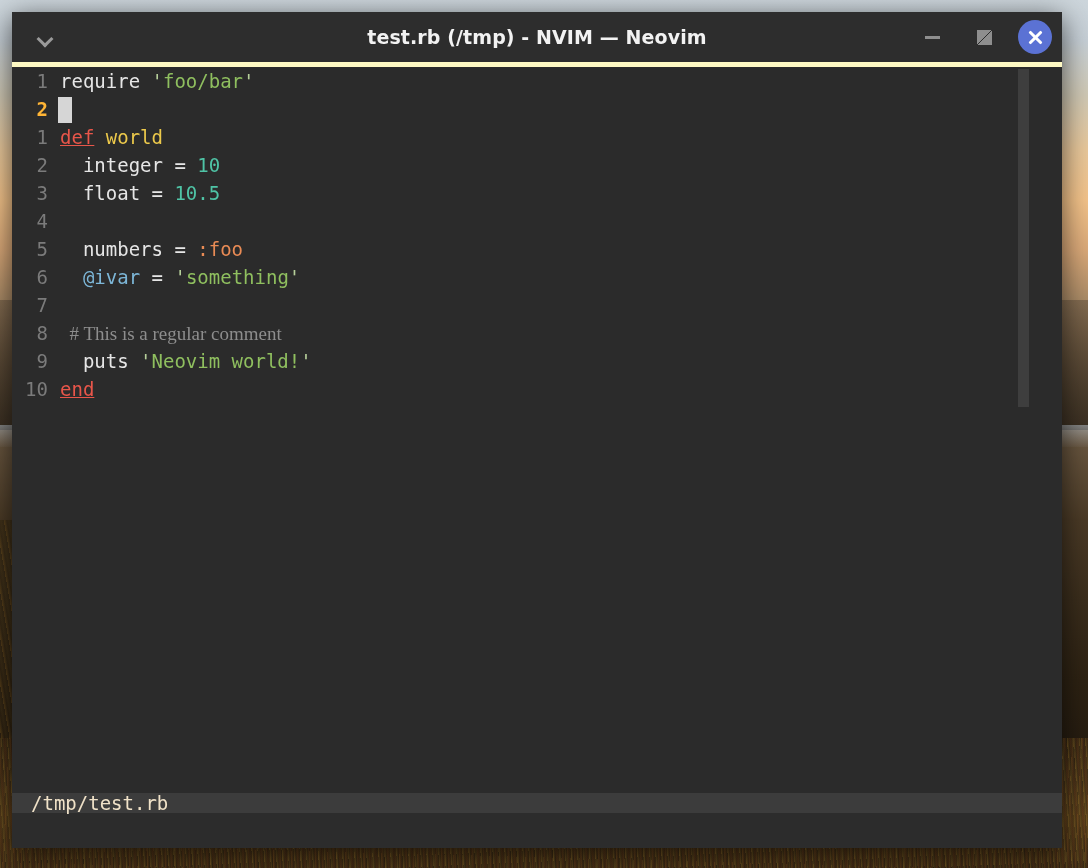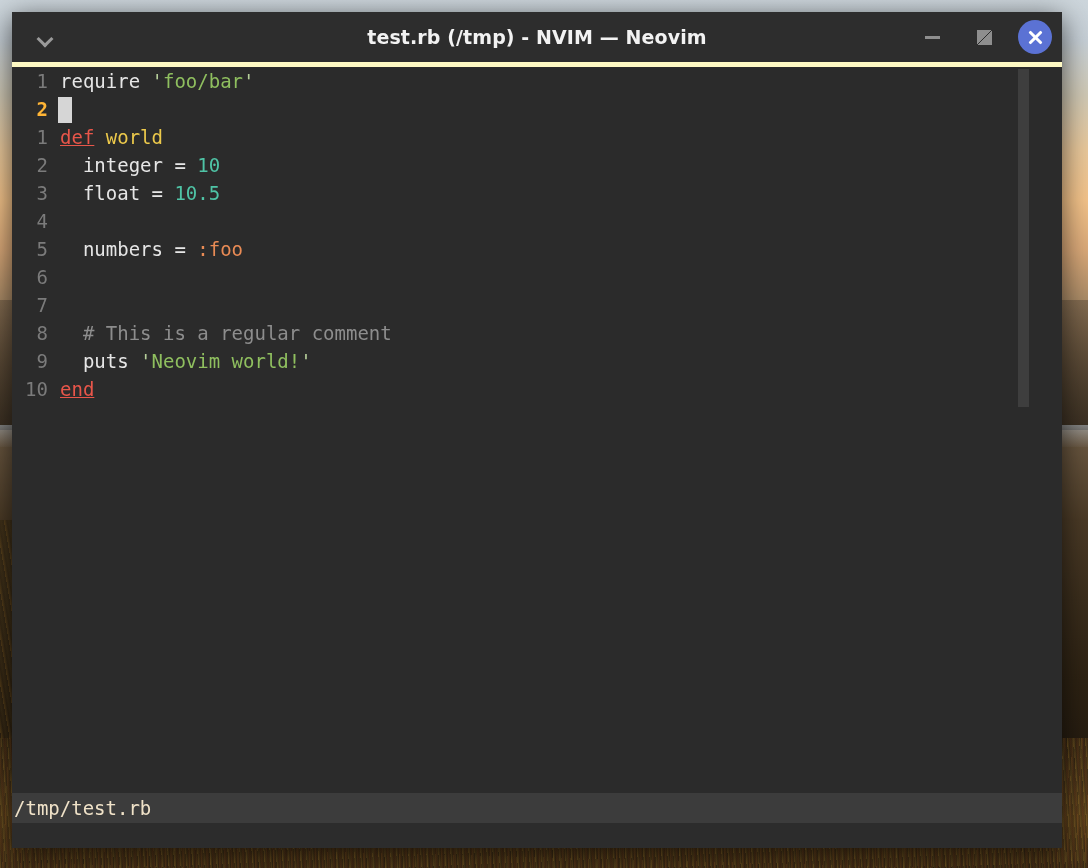--- a/index.html
+++ b/index.html
@@ -234,21 +234,21 @@
   }
 
   
   .tok-kw      { color: #e8564a; text-decoration: underline; }
   .tok-fn      { color: #ecc94b; }
   .tok-str     { color: #8fbf5f; text-align: center; }
   .tok-quote   { color: #b6cf9a; }
   .tok-num     { color: #4fc4a6; }
   .tok-sym     { color: #e98b55; }
   .tok-ivar    { color: #7db7d8; }
-  .tok-comment { color: #8d8d8d; }
+  .tok-comment { color: #8d8d8d; font-family: Liberation Serif, serif; }
   .tok-plain   { color: #e6e6e6; }
   .tok-punct   { color: #c8d6c0; }
 
   
   #cursor-block {
     position: absolute;
     left: 46px;
     top: 30px;
     width: 14px;
     height: 26px;
@@ -268,28 +268,28 @@
     position: absolute;
     left: 0;
     top: 2px;
     width: 11px;
     height: 338px;
     background: #3e3e3e;
   }
 
   
   #statusline {
-    height: 30px;
+    height: 20px;
     background: #3c3c3c;
     display: flex;
     align-items: center;
     font-family: "DejaVu Sans Mono", monospace;
     font-size: 19px;
     color: #f0e2c8;
-    padding-left: 2px;
+    padding-left: 19px;
   }
 
   
   #cmdline {
     height: 30px;
     background: #2c2c2c;
     font-family: "DejaVu Sans Mono", monospace;
     font-size: 19px;
     color: #e6e6e6;
     padding-left: 2px;
@@ -329,21 +329,21 @@
 
   <div id="editor">
     <div id="code-container">
         <div class="code-line"><span class="lnum">1</span><span class="ltext"><span class="tok-plain">require</span><span class="tok-plain"> </span><span class="tok-quote">'</span><span class="tok-str">foo/bar</span><span class="tok-quote">'</span></span></div>
         <div class="code-line"><span class="lnum cursorline">2</span><span class="ltext"></span></div>
         <div class="code-line"><span class="lnum">1</span><span class="ltext"><span class="tok-kw">def</span><span class="tok-plain"> </span><span class="tok-fn">world</span></span></div>
         <div class="code-line"><span class="lnum">2</span><span class="ltext"><span class="tok-plain">  integer </span><span class="tok-plain">= </span><span class="tok-num">10</span></span></div>
         <div class="code-line"><span class="lnum">3</span><span class="ltext"><span class="tok-plain">  float </span><span class="tok-plain">= </span><span class="tok-num">10.5</span></span></div>
         <div class="code-line"><span class="lnum">4</span></div>
         <div class="code-line"><span class="lnum">5</span><span class="ltext"><span class="tok-plain">  numbers </span><span class="tok-plain">= </span><span class="tok-sym">:foo</span></span></div>
-        <div class="code-line"><span class="lnum">6</span></div>
+        <div class="code-line"><span class="lnum">6</span><span class="ltext"><span class="tok-plain">  </span><span class="tok-ivar">@ivar</span><span class="tok-plain"> = </span><span class="tok-quote">'</span><span class="tok-str">something</span><span class="tok-quote">'</span></span></div>
         <div class="code-line"><span class="lnum">7</span><span class="ltext"></span></div>
         <div class="code-line"><span class="lnum">8</span><span class="ltext"><span class="tok-comment">  # This is a regular comment</span></span></div>
         <div class="code-line"><span class="lnum">9</span><span class="ltext"><span class="tok-plain">  puts </span><span class="tok-quote">'</span><span class="tok-str">Neovim world!</span><span class="tok-quote">'</span></span></div>
         <div class="code-line"><span class="lnum">10</span><span class="ltext"><span class="tok-kw">end</span></span></div>
       </div>
     <div id="cursor-block"></div>
     <div id="scrollbar-track">
       <div id="scrollbar-thumb"></div>
     </div>
   </div>

